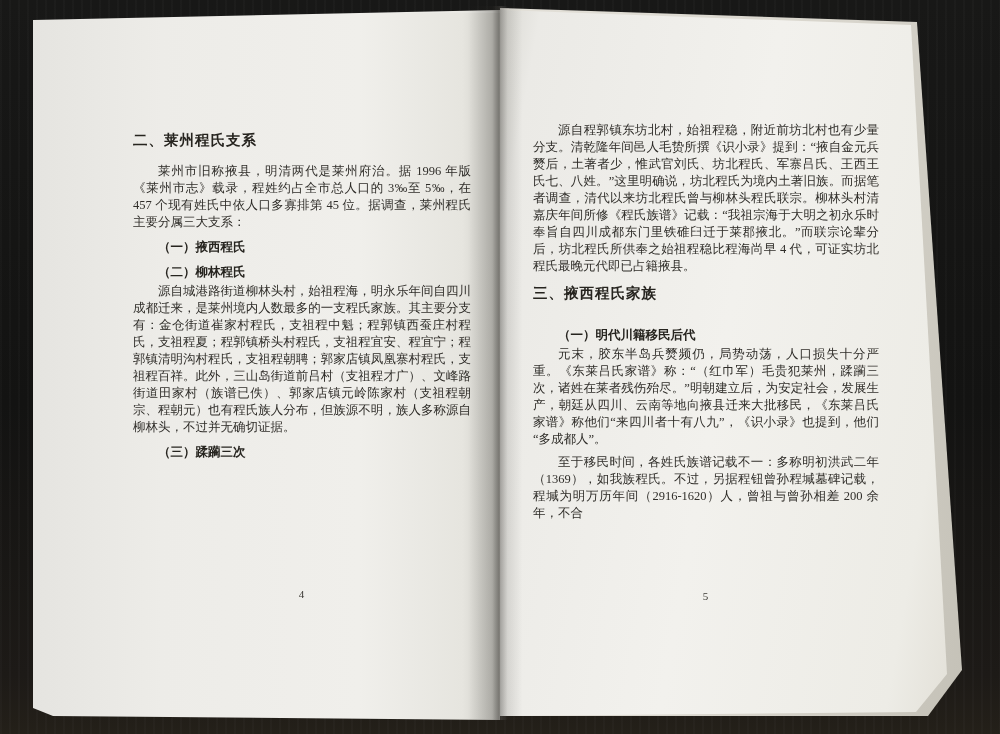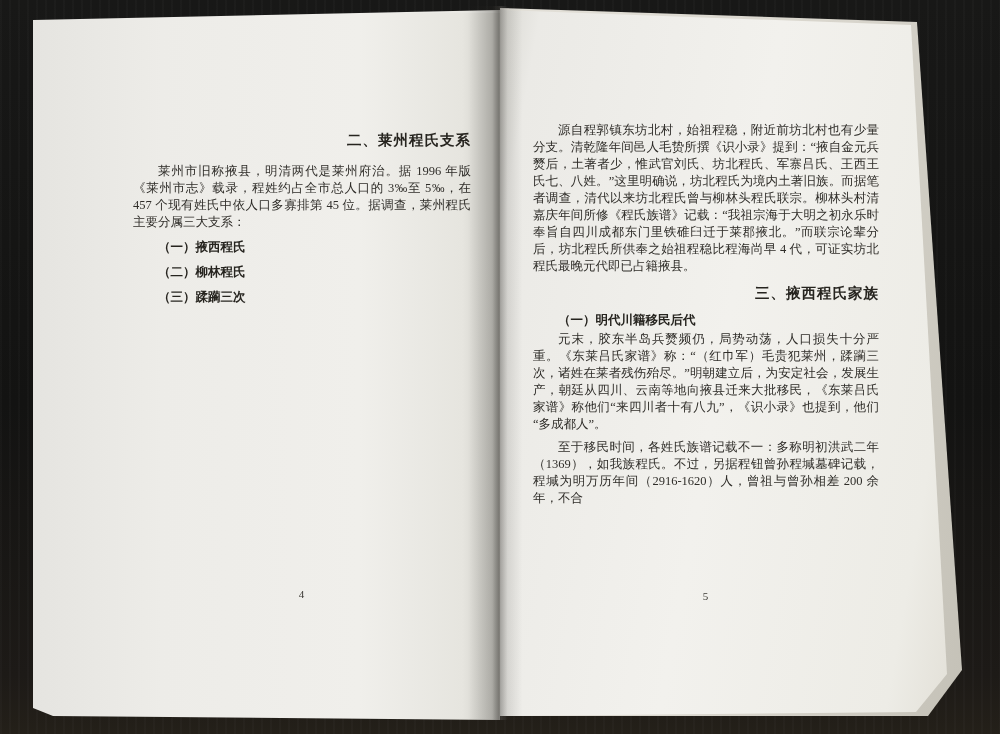--- a/index.html
+++ b/index.html
@@ -41,24 +41,24 @@
       rgba(40,38,34,0) 85%);
   }
   .text-col{
     position:absolute;color:#2f2d29;
     font-size:12.5px;line-height:17px;
     text-align:justify;text-justify:inter-ideograph;
   }
   .col-left{left:103px;top:122px;width:338px;}
   .col-right{left:33px;top:116px;width:346px;}
   .h1{
-    font-size:14.5px;font-weight:bold;text-align:right;text-indent:0;
+    font-size:14.5px;font-weight:bold;text-align:left;text-indent:0;
     color:#26241f;letter-spacing:1px;margin:0 0 14px 0;
   }
-  .h1.mid{margin:10px 0 10px 0;}
+  .h1.mid{margin:10px 0 25px 0;}
   .h2{font-weight:bold;color:#26241f;text-indent:2em;margin:8px 0 2px 0;}
   .p{margin:0 0 6px 0;text-indent:2em;}
   .p:last-child{margin-bottom:0;}
   .pagenum{
     position:absolute;width:338px;text-align:center;
     font-size:11px;color:#3a3833;letter-spacing:1px;
   }
   .pagenum.pn-left{left:103px;top:578px;}
   .pagenum.pn-right{left:33px;top:584px;width:346px;}
   
@@ -74,20 +74,21 @@
   <div class="book">
 
     <div class="page-stack"></div>
 
     <div class="page left">
       <div class="text-col col-left">
         <div class="h1">二、莱州程氏支系</div>
         <p class="p">莱州市旧称掖县，明清两代是莱州府治。据 1996 年版《莱州市志》载录，程姓约占全市总人口的 3‰至 5‰，在 457 个现有姓氏中依人口多寡排第 45 位。据调查，莱州程氏主要分属三大支系：</p>
         <div class="h2">（一）掖西程氏</div>
         <div class="h2">（二）柳林程氏</div>
+        <p class="p">源自城港路街道柳林头村，始祖程海，明永乐年间自四川成都迁来，是莱州境内人数最多的一支程氏家族。其主要分支有：金仓街道崔家村程氏，支祖程中魁；程郭镇西蚕庄村程氏，支祖程夏；程郭镇桥头村程氏，支祖程宜安、程宜宁；程郭镇清明沟村程氏，支祖程朝聘；郭家店镇凤凰寨村程氏，支祖程百祥。此外，三山岛街道前吕村（支祖程才广）、文峰路街道田家村（族谱已佚）、郭家店镇元岭陈家村（支祖程朝宗、程朝元）也有程氏族人分布，但族源不明，族人多称源自柳林头，不过并无确切证据。</p>
         <div class="h2">（三）蹂躏三次</div>
       </div>
       <div class="pagenum pn-left">4</div>
     </div>
 
     <div class="page right">
       <div class="text-col col-right">
         <p class="p">源自程郭镇东坊北村，始祖程稳，附近前坊北村也有少量分支。清乾隆年间邑人毛贽所撰《识小录》提到：“掖自金元兵燹后，土著者少，惟武官刘氏、坊北程氏、军寨吕氏、王西王氏七、八姓。”这里明确说，坊北程氏为境内土著旧族。而据笔者调查，清代以来坊北程氏曾与柳林头程氏联宗。柳林头村清嘉庆年间所修《程氏族谱》记载：“我祖宗海于大明之初永乐时奉旨自四川成都东门里铁碓臼迁于莱郡掖北。”而联宗论辈分后，坊北程氏所供奉之始祖程稳比程海尚早 4 代，可证实坊北程氏最晚元代即已占籍掖县。</p>
         <div class="h1 mid">三、掖西程氏家族</div>
         <div class="h2">（一）明代川籍移民后代</div>

